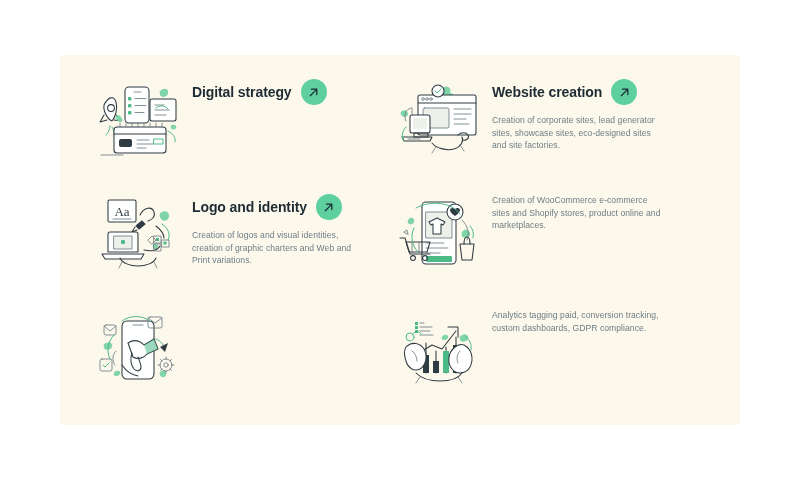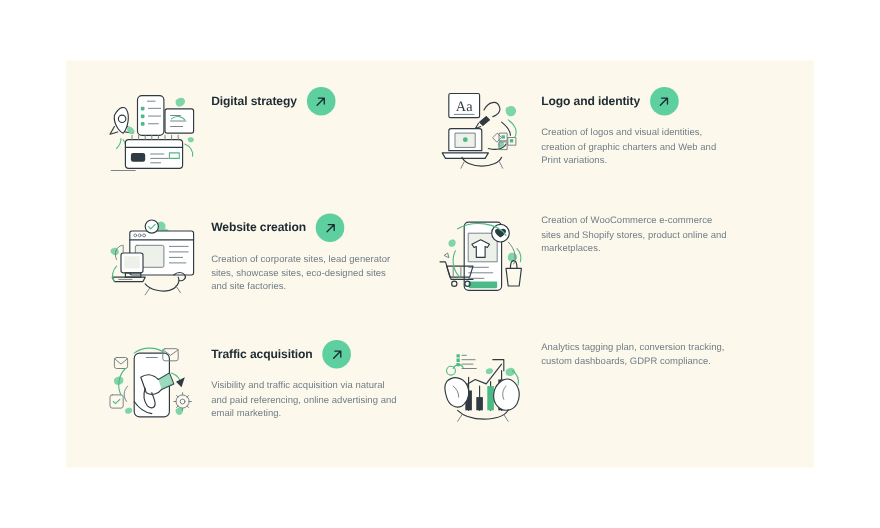--- a/index.html
+++ b/index.html
@@ -45,21 +45,21 @@
 
   .body{padding-top:6px;flex:1 1 auto;min-width:0;}
 
   .headrow{
     display:flex;
     align-items:center;
     gap:9px;
     margin-bottom:9px;
   }
   .title{
-    font-size:11px;
+    font-size:14px;
     font-weight:700;
     color:#1d2b33;
     letter-spacing:-0.1px;
     white-space:nowrap;
   }
   .badge{
     width:26px;height:26px;
     border-radius:50%;
     background:#5ed0a0;
     display:flex;align-items:center;justify-content:center;
@@ -134,20 +134,64 @@
                 <path d="M3.3 9.7L9.6 3.4M4.4 3.2h5.4v5.4" fill="none" stroke="#1d2b33" stroke-width="1.25" stroke-linecap="round" stroke-linejoin="round"></path>
               </svg>
             </div>
           </div>
         </div>
       </div>
 
       <div class="card">
         <div class="illus">
           <svg viewBox="0 0 92 84">
+            <path class="lf" d="M52 10c4-2 8 2 6 6s-8 4-9 0 0-5 3-6z"></path>
+            <path class="lf" d="M58 16c3 0 5 3 3 5s-6 1-6-2 1-3 3-3z"></path>
+            <path class="lf" d="M10 34c3-2 6 0 6 3s-4 4-6 2-2-4 0-5z"></path>
+            <rect class="wht" x="26" y="18" width="58" height="40" rx="2"></rect>
+            <rect class="ln" x="26" y="18" width="58" height="40" rx="2"></rect>
+            <path class="ln" d="M26 26h58"></path>
+            <circle class="lnt" cx="31" cy="22" r="1.3"></circle>
+            <circle class="lnt" cx="35" cy="22" r="1.3"></circle>
+            <circle class="lnt" cx="39" cy="22" r="1.3"></circle>
+            <rect class="shd" x="31" y="31" width="26" height="20" rx="1.5"></rect>
+            <rect class="lnt" x="31" y="31" width="26" height="20" rx="1.5"></rect>
+            <path class="lnt" d="M62 32h17M62 37h17M62 42h12M62 47h15"></path>
+            <circle class="wht" cx="46" cy="14" r="6"></circle>
+            <circle class="ln" cx="46" cy="14" r="6"></circle>
+            <path class="gr" d="M43 14l2 2 4-4"></path>
+            <rect class="wht" x="18" y="38" width="20" height="18" rx="2"></rect>
+            <rect class="ln" x="18" y="38" width="20" height="18" rx="2"></rect>
+            <rect class="shd" x="21" y="41" width="14" height="11"></rect>
+            <path class="ln" d="M22 56h14v4H22z"></path>
+            <path class="lnt" d="M14 44c-3-6 0-12 5-13M20 31v7"></path>
+            <path class="ln" d="M10 60h30l-2 4H12z"></path>
+            <path class="lnt" d="M16 62h12"></path>
+            <path class="ln" d="M40 66c4 5 14 8 22 6 7-2 10-8 8-12"></path>
+            <path class="ln" d="M66 58c3-3 8-3 10 0s-2 6-5 5"></path>
+            <path class="lnt" d="M44 70l-4 6M68 68l4 6"></path>
+            <path class="gr" d="M14 50c-4 4-5 10-2 14"></path>
+          </svg>
+        </div>
+        <div class="body">
+          <div class="headrow">
+            <div class="title">Website creation</div>
+            <div class="badge">
+              <svg width="13" height="13" viewBox="0 0 13 13">
+                <path d="M3.3 9.7L9.6 3.4M4.4 3.2h5.4v5.4" fill="none" stroke="#1d2b33" stroke-width="1.25" stroke-linecap="round" stroke-linejoin="round"></path>
+              </svg>
+            </div>
+          </div>
+          <div class="desc">Creation of corporate sites, lead generator sites, showcase sites, eco-designed sites and site factories.</div>
+        </div>
+      </div>
+
+      <div class="card">
+        <div class="illus">
+          <svg viewBox="0 0 92 84">
             <path class="lf" d="M70 20c4-2 8 1 7 5-1 4-6 5-8 2s-2-6 1-7z"></path>
             <path class="lf" d="M62 52c3-1 5 1 4 3s-4 3-5 1 0-3 1-4z"></path>
             <path class="lf" d="M26 56c3-1 5 1 4 3s-4 3-5 1 0-3 1-4z"></path>
             <rect class="wht" x="16" y="8" width="28" height="22" rx="1.5"></rect>
             <rect class="ln" x="16" y="8" width="28" height="22" rx="1.5"></rect>
             <text x="30" y="24" text-anchor="middle" font-family="Liberation Serif, serif" font-size="13" fill="#2f3b42">Aa</text>
             <path class="lnt" d="M21 27h18"></path>
             <path class="ln" d="M48 23c4-8 12-9 14-3 2 5-3 8-6 9"></path>
             <path class="dk" d="M44 34l6-5 3 3-6 5z"></path>
             <path class="ln" d="M44 34l6-5 3 3-6 5zM43 35l-3 5 5-2"></path>
@@ -180,64 +224,20 @@
               </svg>
             </div>
           </div>
           <div class="desc">Creation of logos and visual identities, creation of graphic charters and Web and Print variations.</div>
         </div>
       </div>
 
       <div class="card">
         <div class="illus">
           <svg viewBox="0 0 92 84">
-            <path class="lf" d="M52 10c4-2 8 2 6 6s-8 4-9 0 0-5 3-6z"></path>
-            <path class="lf" d="M58 16c3 0 5 3 3 5s-6 1-6-2 1-3 3-3z"></path>
-            <path class="lf" d="M10 34c3-2 6 0 6 3s-4 4-6 2-2-4 0-5z"></path>
-            <rect class="wht" x="26" y="18" width="58" height="40" rx="2"></rect>
-            <rect class="ln" x="26" y="18" width="58" height="40" rx="2"></rect>
-            <path class="ln" d="M26 26h58"></path>
-            <circle class="lnt" cx="31" cy="22" r="1.3"></circle>
-            <circle class="lnt" cx="35" cy="22" r="1.3"></circle>
-            <circle class="lnt" cx="39" cy="22" r="1.3"></circle>
-            <rect class="shd" x="31" y="31" width="26" height="20" rx="1.5"></rect>
-            <rect class="lnt" x="31" y="31" width="26" height="20" rx="1.5"></rect>
-            <path class="lnt" d="M62 32h17M62 37h17M62 42h12M62 47h15"></path>
-            <circle class="wht" cx="46" cy="14" r="6"></circle>
-            <circle class="ln" cx="46" cy="14" r="6"></circle>
-            <path class="gr" d="M43 14l2 2 4-4"></path>
-            <rect class="wht" x="18" y="38" width="20" height="18" rx="2"></rect>
-            <rect class="ln" x="18" y="38" width="20" height="18" rx="2"></rect>
-            <rect class="shd" x="21" y="41" width="14" height="11"></rect>
-            <path class="ln" d="M22 56h14v4H22z"></path>
-            <path class="lnt" d="M14 44c-3-6 0-12 5-13M20 31v7"></path>
-            <path class="ln" d="M10 60h30l-2 4H12z"></path>
-            <path class="lnt" d="M16 62h12"></path>
-            <path class="ln" d="M40 66c4 5 14 8 22 6 7-2 10-8 8-12"></path>
-            <path class="ln" d="M66 58c3-3 8-3 10 0s-2 6-5 5"></path>
-            <path class="lnt" d="M44 70l-4 6M68 68l4 6"></path>
-            <path class="gr" d="M14 50c-4 4-5 10-2 14"></path>
-          </svg>
-        </div>
-        <div class="body">
-          <div class="headrow">
-            <div class="title">Website creation</div>
-            <div class="badge">
-              <svg width="13" height="13" viewBox="0 0 13 13">
-                <path d="M3.3 9.7L9.6 3.4M4.4 3.2h5.4v5.4" fill="none" stroke="#1d2b33" stroke-width="1.25" stroke-linecap="round" stroke-linejoin="round"></path>
-              </svg>
-            </div>
-          </div>
-          <div class="desc">Creation of corporate sites, lead generator sites, showcase sites, eco-designed sites and site factories.</div>
-        </div>
-      </div>
-
-      <div class="card">
-        <div class="illus">
-          <svg viewBox="0 0 92 84">
             <path class="lf" d="M72 38c4-1 7 2 6 5s-7 4-8 1 0-5 2-6z"></path>
             <path class="lf" d="M18 26c3-1 5 1 4 4s-5 3-6 1 0-4 2-5z"></path>
             <rect class="wht" x="30" y="10" width="34" height="62" rx="4"></rect>
             <rect class="ln" x="30" y="10" width="34" height="62" rx="4"></rect>
             <path class="shd" d="M34 20h26v26H34z"></path>
             <path class="lnt" d="M34 20h26v26H34z"></path>
             <path class="wht" d="M41 28l4-2 4 2 4 2-2 3-2-1v10H41V32l-2 1-2-3z"></path>
             <path class="ln" d="M41 28l4-2 4 2 4 2-2 3-2-1v10H41V32l-2 1-2-3z"></path>
             <path class="lnt" d="M34 51h18M34 56h22M34 61h14"></path>
             <rect class="grf" x="34" y="64" width="26" height="6" rx="1"></rect>
@@ -286,31 +286,20 @@
             <circle class="lnt" cx="74" cy="58" r="6"></circle>
             <path class="lnt" d="M74 52v-2M74 64v2M68 58h-2M80 58h2M70 54l-1.5-1.5M78 62l1.5 1.5M70 62l-1.5 1.5M78 54l1.5-1.5"></path>
             <circle class="lnt" cx="74" cy="58" r="2.2"></circle>
             <path class="dk" d="M68 40l8-4-3 9z"></path>
             <path class="gr" d="M22 28c-6 6-8 16-4 24"></path>
             <path class="gr" d="M30 14c8-6 20-6 28 0"></path>
             <path class="lnt" d="M24 44c-4 4-4 10-1 14"></path>
             <path class="lf" d="M24 64c3-1 5 1 4 3s-5 3-6 1 0-3 2-4z"></path>
           </svg>
         </div>
-        <div class="body">
-          <div class="headrow">
-            <div class="title">Traffic acquisition</div>
-            <div class="badge">
-              <svg width="13" height="13" viewBox="0 0 13 13">
-                <path d="M3.3 9.7L9.6 3.4M4.4 3.2h5.4v5.4" fill="none" stroke="#1d2b33" stroke-width="1.25" stroke-linecap="round" stroke-linejoin="round"></path>
-              </svg>
-            </div>
-          </div>
-          <div class="desc">Visibility and traffic acquisition via natural and paid referencing, online advertising and email marketing.</div>
-        </div>
       </div>
 
       <div class="card">
         <div class="illus">
           <svg viewBox="0 0 92 84">
             <path class="lf" d="M16 50c3-2 6 0 6 3s-4 4-6 2-2-4 0-5z"></path>
             <path class="lf" d="M70 28c4-2 7 1 6 4s-7 4-8 1 0-4 2-5z"></path>
             <path class="lnt" d="M28 16h4M28 20h12M28 24h10M28 28h13"></path>
             <path class="grf" d="M23 15h3v3h-3zM23 19h3v3h-3zM23 23h3v3h-3z"></path>
             <path class="ln" d="M34 36v30M44 44v22M54 40v26M64 30v36"></path>
@@ -328,19 +317,19 @@
             <path class="lnt" d="M68 44c-3 3-4 8-2 12"></path>
             <path class="ln" d="M24 66c6 6 16 8 24 8s18-2 22-8"></path>
             <path class="lnt" d="M28 70l-4 6M66 70l4 6"></path>
             <path class="gr" d="M20 28c2-4 7-5 9-1"></path>
             <circle class="gr" cx="18" cy="30" r="4"></circle>
             <path class="lf" d="M52 28c3-1 5 1 4 3s-5 3-6 1 0-3 2-4z"></path>
             <path class="gr" d="M74 30c4 3 6 8 5 13"></path>
           </svg>
         </div>
         <div class="body">
-          <div class="desc">Analytics tagging plan, conversion tracking, custom dashboards, GDPR compliance.</div>
+          <div class="desc">Analytics tagging paid, conversion tracking, custom dashboards, GDPR compliance.</div>
         </div>
       </div>
 
     </div>
   </div>
 </div>
 
 </body></html>

